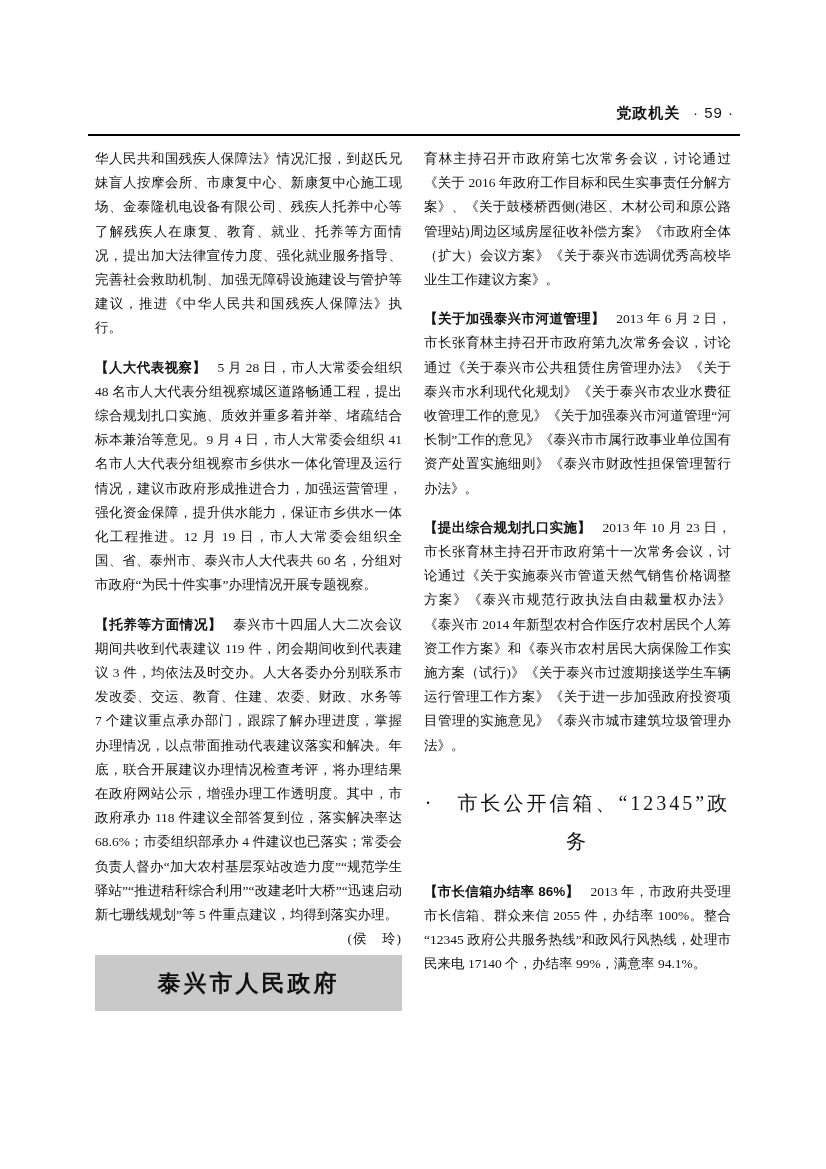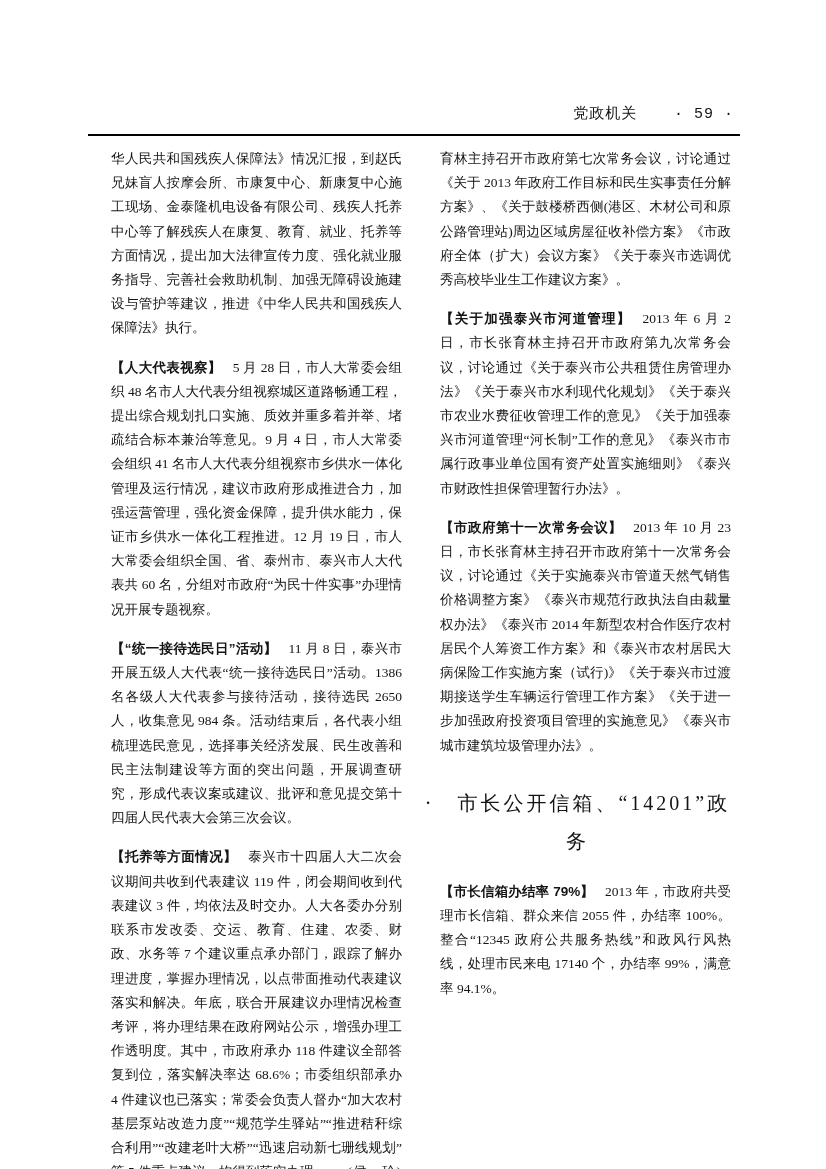--- a/index.html
+++ b/index.html
@@ -19,44 +19,44 @@
     top: 104px;
     left: 95px;
     right: 92px;
     text-align: right;
     font-size: 15px;
     letter-spacing: 1px;
     white-space: nowrap;
   }
   .rh-title {
     font-family: "Liberation Sans", "DejaVu Sans", sans-serif;
-    font-weight: normal;
-    margin-right: 20px;
+    font-weight: bold;
+    margin-right: 8px;
   }
-  .rh-page { font-family: Liberation Mono, monospace; margin-left: 12px; }
+  .rh-page { font-family: Liberation Sans, sans-serif; }
   .header-rule {
     position: absolute;
     top: 134px;
     left: 88px;
     right: 86px;
     height: 2px;
     background: #000000;
   }
   
   .col {
     position: absolute;
     top: 147px;
     width: 307px;
     font-size: 13.5px;
     line-height: 24.2px;
     text-align: justify;
   }
   .col-left  { left: 95px; }
   .col-right { left: 424px; }
-  .para { margin: 0 0 15px 16px; }
+  .para { margin: 0 0 15px 0; }
   .para:last-child { margin-bottom: 0; }
   .label {
     font-family: "Liberation Sans", "DejaVu Sans", sans-serif;
     font-weight: bold;
     margin-right: 11px;
   }
   .signature {
     float: right;
     letter-spacing: 1px;
   }
@@ -97,47 +97,44 @@
   </div>
   <div class="header-rule"></div>
 
   <div class="col col-left">
     <p class="para">华人民共和国残疾人保障法》情况汇报，到赵氏兄妹盲人按摩会所、市康复中心、新康复中心施工现场、金泰隆机电设备有限公司、残疾人托养中心等了解残疾人在康复、教育、就业、托养等方面情况，提出加大法律宣传力度、强化就业服务指导、完善社会救助机制、加强无障碍设施建设与管护等建议，推进《中华人民共和国残疾人保障法》执行。</p>
 
     <p class="para">
       <span class="label">【人大代表视察】</span><span>5 月 28 日，市人大常委会组织 48 名市人大代表分组视察城区道路畅通工程，提出综合规划扎口实施、质效并重多着并举、堵疏结合标本兼治等意见。9 月 4 日，市人大常委会组织 41 名市人大代表分组视察市乡供水一体化管理及运行情况，建议市政府形成推进合力，加强运营管理，强化资金保障，提升供水能力，保证市乡供水一体化工程推进。12 月 19 日，市人大常委会组织全国、省、泰州市、泰兴市人大代表共 60 名，分组对市政府“为民十件实事”办理情况开展专题视察。</span>
     </p>
 
-    <p class="para">
-      <span class="label">【“统一接待选民日”活动】</span><span>11 月 8 日，泰兴市开展五级人大代表“统一接待选民日”活动。1386 名各级人大代表参与接待活动，接待选民 2650 人，收集意见 984 条。活动结束后，各代表小组梳理选民意见，选择事关经济发展、民生改善和民主法制建设等方面的突出问题，开展调查研究，形成代表议案或建议、批评和意见提交第十四届人民代表大会第三次会议。</span>
-    </p>
 
     <p class="para">
       <span class="label">【托养等方面情况】</span><span>泰兴市十四届人大二次会议期间共收到代表建议 119 件，闭会期间收到代表建议 3 件，均依法及时交办。人大各委办分别联系市发改委、交运、教育、住建、农委、财政、水务等 7 个建议重点承办部门，跟踪了解办理进度，掌握办理情况，以点带面推动代表建议落实和解决。年底，联合开展建议办理情况检查考评，将办理结果在政府网站公示，增强办理工作透明度。其中，市政府承办 118 件建议全部答复到位，落实解决率达 68.6%；市委组织部承办 4 件建议也已落实；常委会负责人督办“加大农村基层泵站改造力度”“规范学生驿站”“推进秸秆综合利用”“改建老叶大桥”“迅速启动新七珊线规划”等 5 件重点建议，均得到落实办理。</span><span class="signature">(侯　玲)</span>
     </p>
 
     <div class="gov-banner">泰兴市人民政府</div>
 
   </div>
 
   <div class="col col-right">
-    <p class="para">育林主持召开市政府第七次常务会议，讨论通过《关于 2013 年政府工作目标和民生实事责任分解方案》、《关于鼓楼桥西侧(港区、木材公司和原公路管理站)周边区域房屋征收补偿方案》《市政府全体（扩大）会议方案》《关于泰兴市选调优秀高校毕业生工作建议方案》。</p>
+    <p class="para">育林主持召开市政府第七次常务会议，讨论通过《关于 2016 年政府工作目标和民生实事责任分解方案》、《关于鼓楼桥西侧(港区、木材公司和原公路管理站)周边区域房屋征收补偿方案》《市政府全体（扩大）会议方案》《关于泰兴市选调优秀高校毕业生工作建议方案》。</p>
 
 
     <p class="para">
       <span class="label">【关于加强泰兴市河道管理】</span><span>2013 年 6 月 2 日，市长张育林主持召开市政府第九次常务会议，讨论通过《关于泰兴市公共租赁住房管理办法》《关于泰兴市水利现代化规划》《关于泰兴市农业水费征收管理工作的意见》《关于加强泰兴市河道管理“河长制”工作的意见》《泰兴市市属行政事业单位国有资产处置实施细则》《泰兴市财政性担保管理暂行办法》。</span>
     </p>
 
     <p class="para">
-      <span class="label">【市政府第十一次常务会议】</span><span>2013 年 10 月 23 日，市长张育林主持召开市政府第十一次常务会议，讨论通过《关于实施泰兴市管道天然气销售价格调整方案》《泰兴市规范行政执法自由裁量权办法》《泰兴市 2014 年新型农村合作医疗农村居民个人筹资工作方案》和《泰兴市农村居民大病保险工作实施方案（试行)》《关于泰兴市过渡期接送学生车辆运行管理工作方案》《关于进一步加强政府投资项目管理的实施意见》《泰兴市城市建筑垃圾管理办法》。</span>
+      <span class="label">【提出综合规划扎口实施】</span><span>2013 年 10 月 23 日，市长张育林主持召开市政府第十一次常务会议，讨论通过《关于实施泰兴市管道天然气销售价格调整方案》《泰兴市规范行政执法自由裁量权办法》《泰兴市 2014 年新型农村合作医疗农村居民个人筹资工作方案》和《泰兴市农村居民大病保险工作实施方案（试行)》《关于泰兴市过渡期接送学生车辆运行管理工作方案》《关于进一步加强政府投资项目管理的实施意见》《泰兴市城市建筑垃圾管理办法》。</span>
     </p>
 
     <h2 class="section-heading">
-      <span class="hline">·　市长公开信箱、“14201”政务</span>
+      <span class="hline">·　市长公开信箱、“12345”政务</span>
     </h2>
 
     <p class="para">
-      <span class="label">【市长信箱办结率 79%】</span><span>2013 年，市政府共受理市长信箱、群众来信 2055 件，办结率 100%。整合“12345 政府公共服务热线”和政风行风热线，处理市民来电 17140 个，办结率 99%，满意率 94.1%。</span>
+      <span class="label">【市长信箱办结率 86%】</span><span>2013 年，市政府共受理市长信箱、群众来信 2055 件，办结率 100%。整合“12345 政府公共服务热线”和政风行风热线，处理市民来电 17140 个，办结率 99%，满意率 94.1%。</span>
     </p>
 
   </div>
 
 </div>
 
 </body></html>

